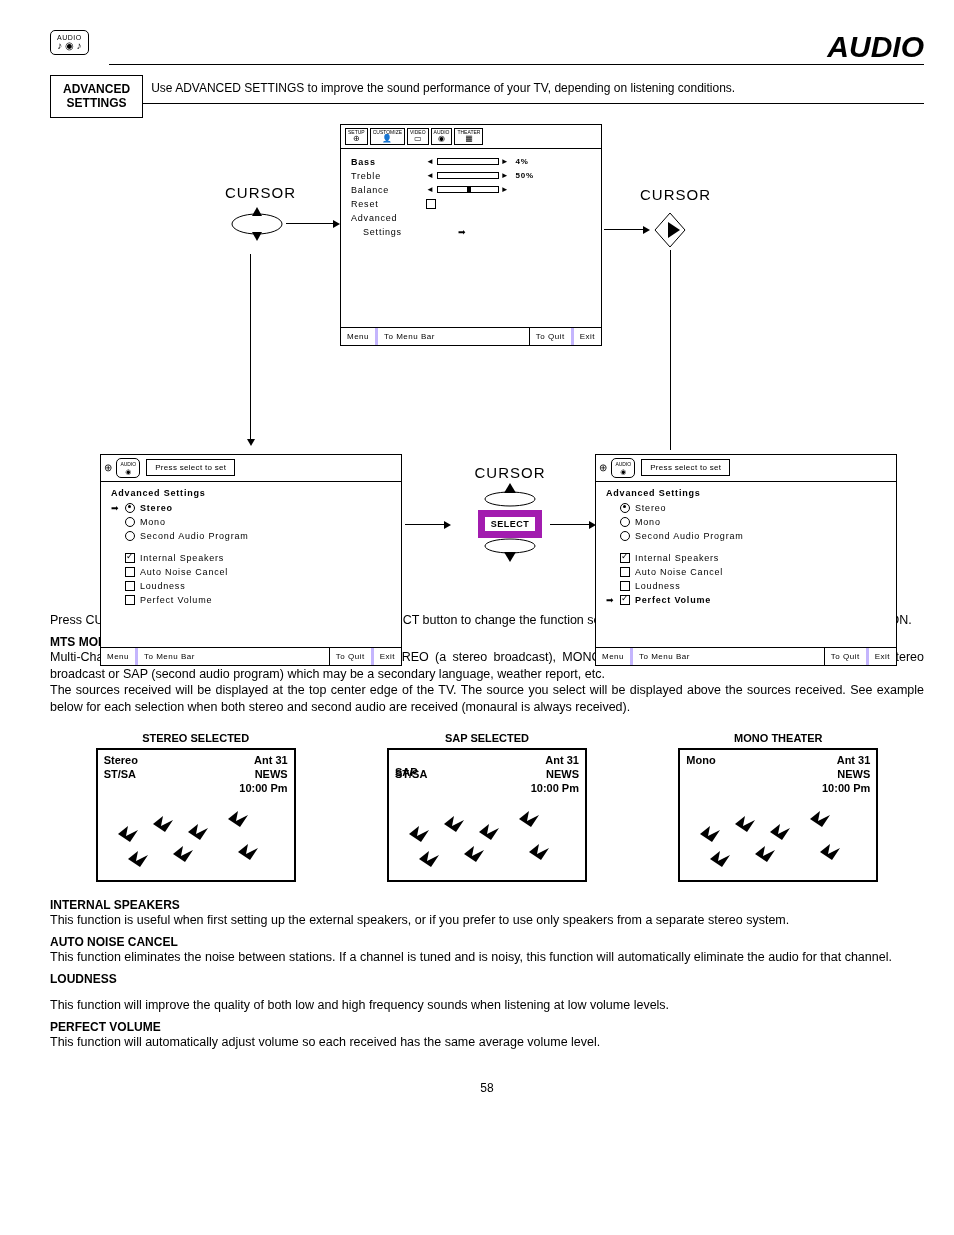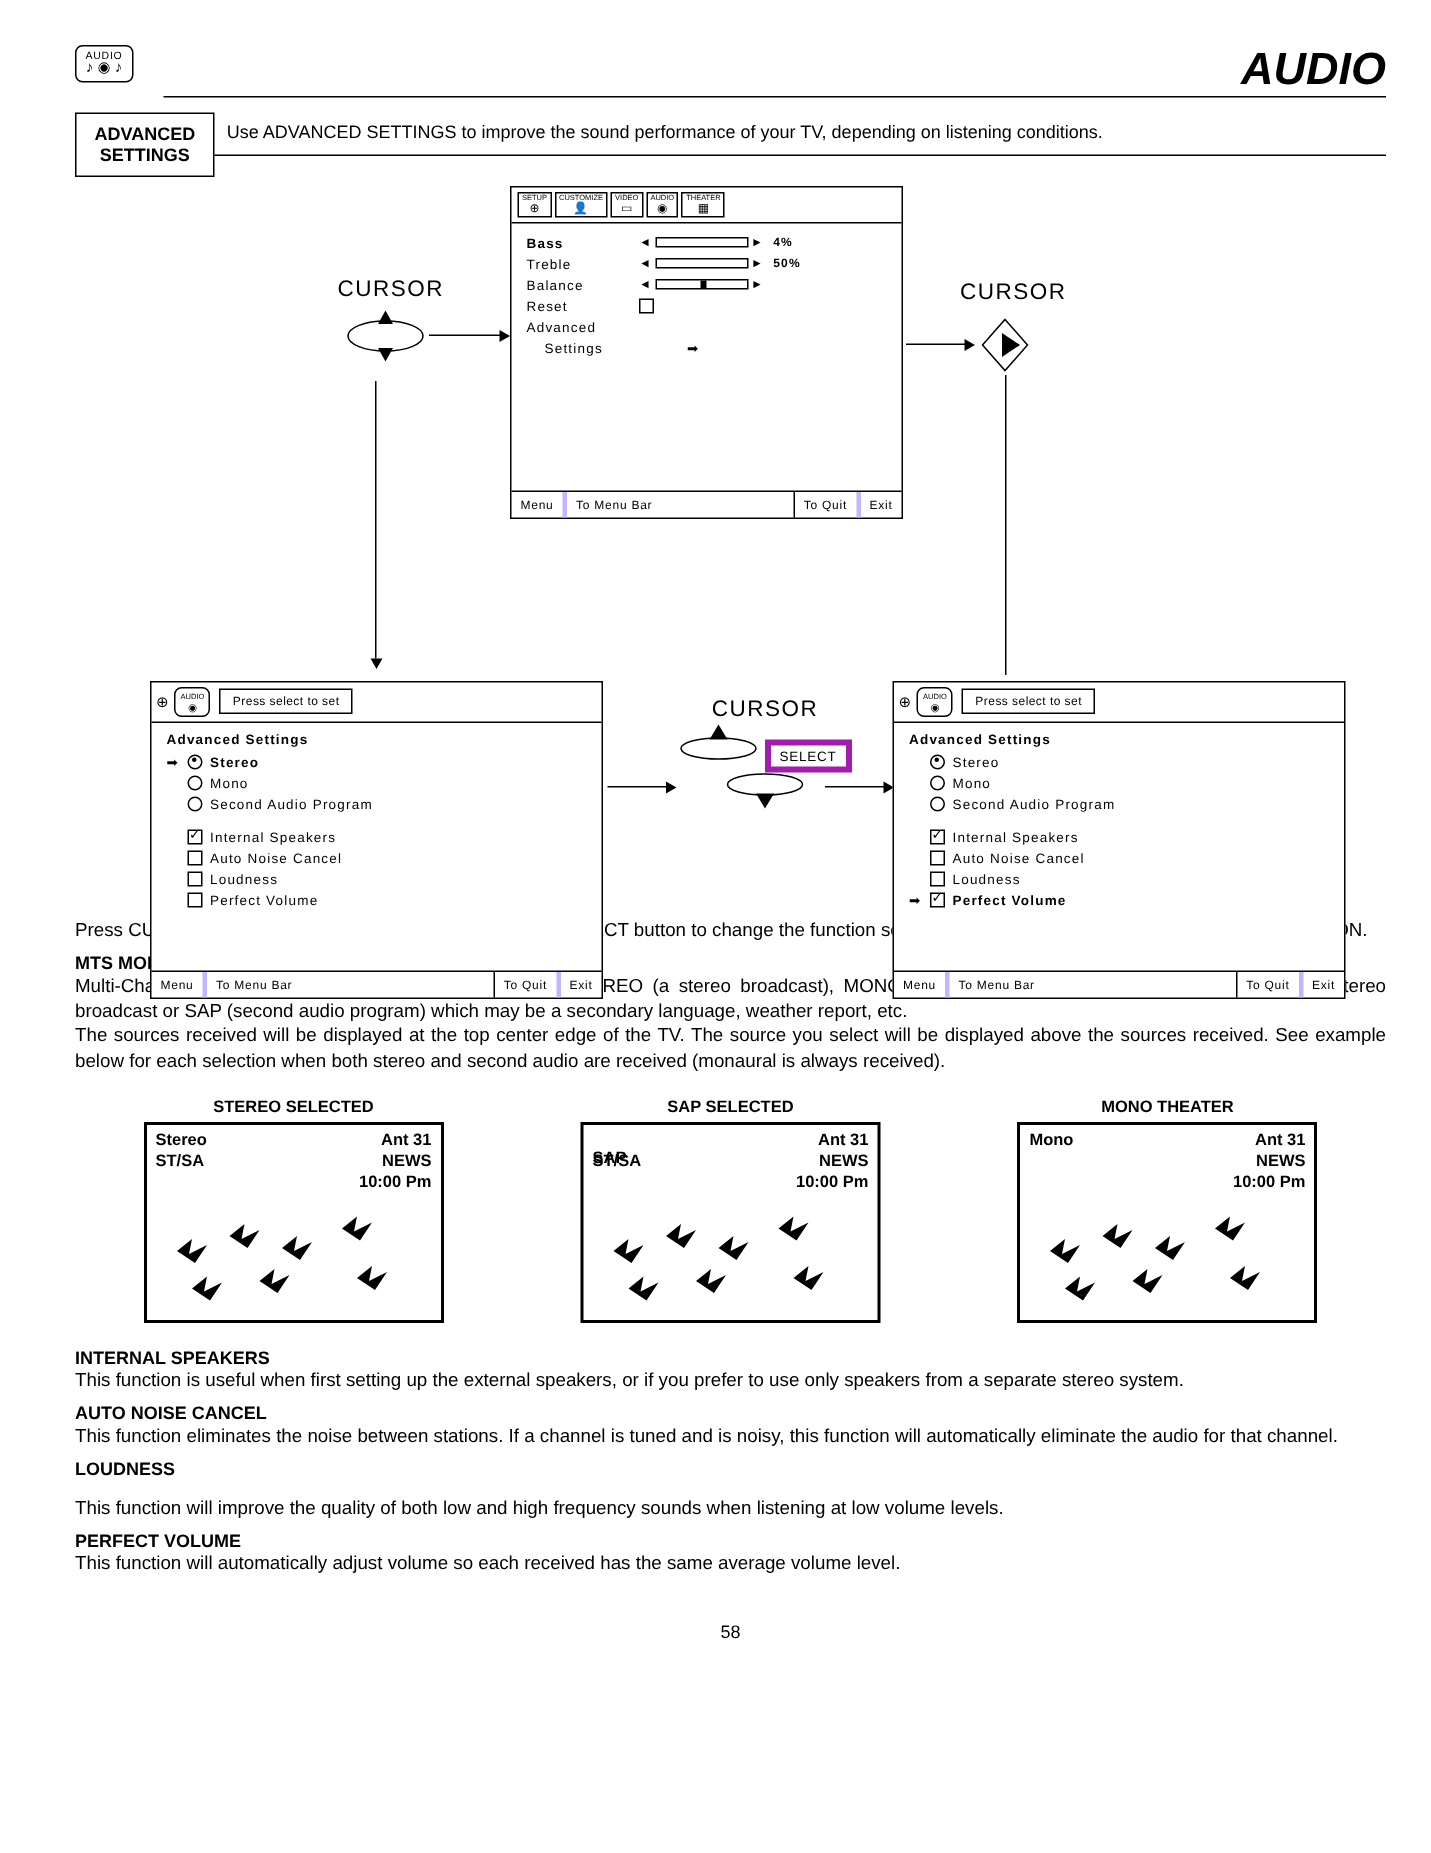--- a/index.html
+++ b/index.html
@@ -38,21 +38,21 @@
 .inner-hdr{display:flex;align-items:center;border-bottom:1px solid #000;padding:3px}
 .press-sel{border:1px solid #000;padding:3px 8px;font-size:8px;margin-left:6px;letter-spacing:.3px}
 .adv-title{font-weight:bold;font-size:9px;letter-spacing:.8px;margin-bottom:3px}
 .opt{display:flex;align-items:center;height:14px;letter-spacing:.8px}
 .opt .ptr{width:14px;font-size:9px}
 .radio{width:8px;height:8px;border:1.3px solid #000;border-radius:50%;margin-right:5px;position:relative}
 .radio.sel::after{content:'';position:absolute;left:1.5px;top:1.5px;width:3px;height:3px;background:#000;border-radius:50%}
 .sq{width:8px;height:8px;border:1.3px solid #000;margin-right:5px;position:relative}
 .sq.chkd::after{content:'✓';position:absolute;left:0;top:-3px;font-size:9px}
 .mid-cursor{position:absolute;left:400px;top:340px;width:120px;text-align:center}
-.sel-btn{border:4px solid #a21caf;font-size:9px;font-weight:normal;padding:2px 6px;display:inline-block;letter-spacing:.5px}
+.sel-btn{border:7px solid #a21caf;font-size:9px;font-weight:bold;padding:2px 6px;display:inline-block;letter-spacing:.5px}
 .body-text{font-size:12.5px;line-height:1.35;text-align:justify;margin-top:8px}
 .sec-title{font-weight:bold;margin-top:6px}
 .examples{display:flex;justify-content:space-around;margin:16px 0}
 .ex{width:200px}
 .ex-title{font-weight:bold;text-align:center;font-size:11px;margin-bottom:4px}
 .tv-scr{border:2.5px solid #000;height:130px;position:relative;background:#fff;overflow:hidden}
 .tv-txt{position:absolute;font-weight:bold;font-size:11px}
 .birds{position:absolute;bottom:6px;left:0;right:0;height:70px}
 .page-num{text-align:center;margin-top:30px;font-size:12px}
 .vline{position:absolute;border-left:1px solid #000}

